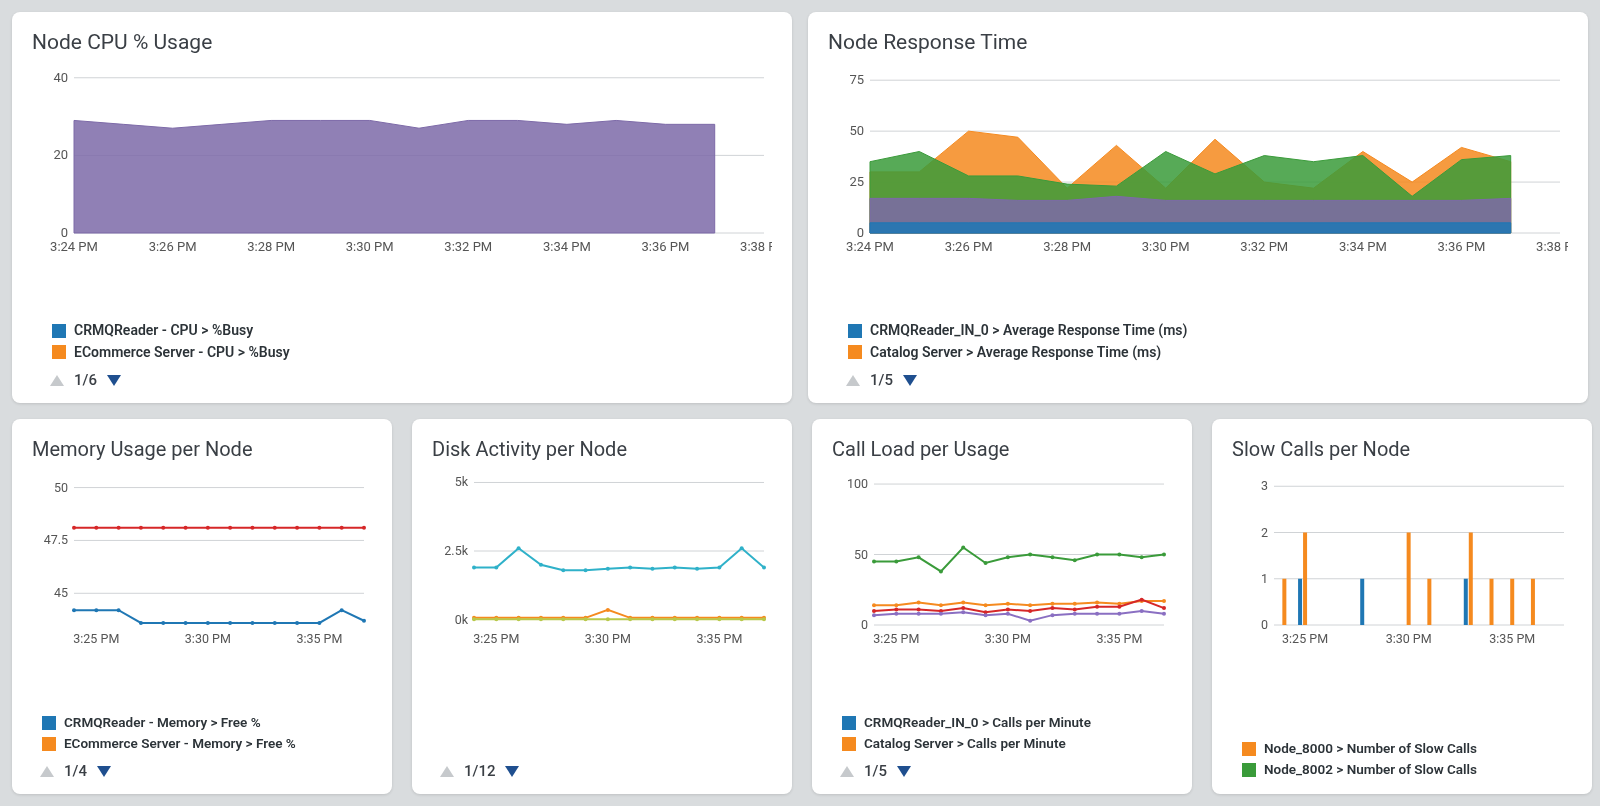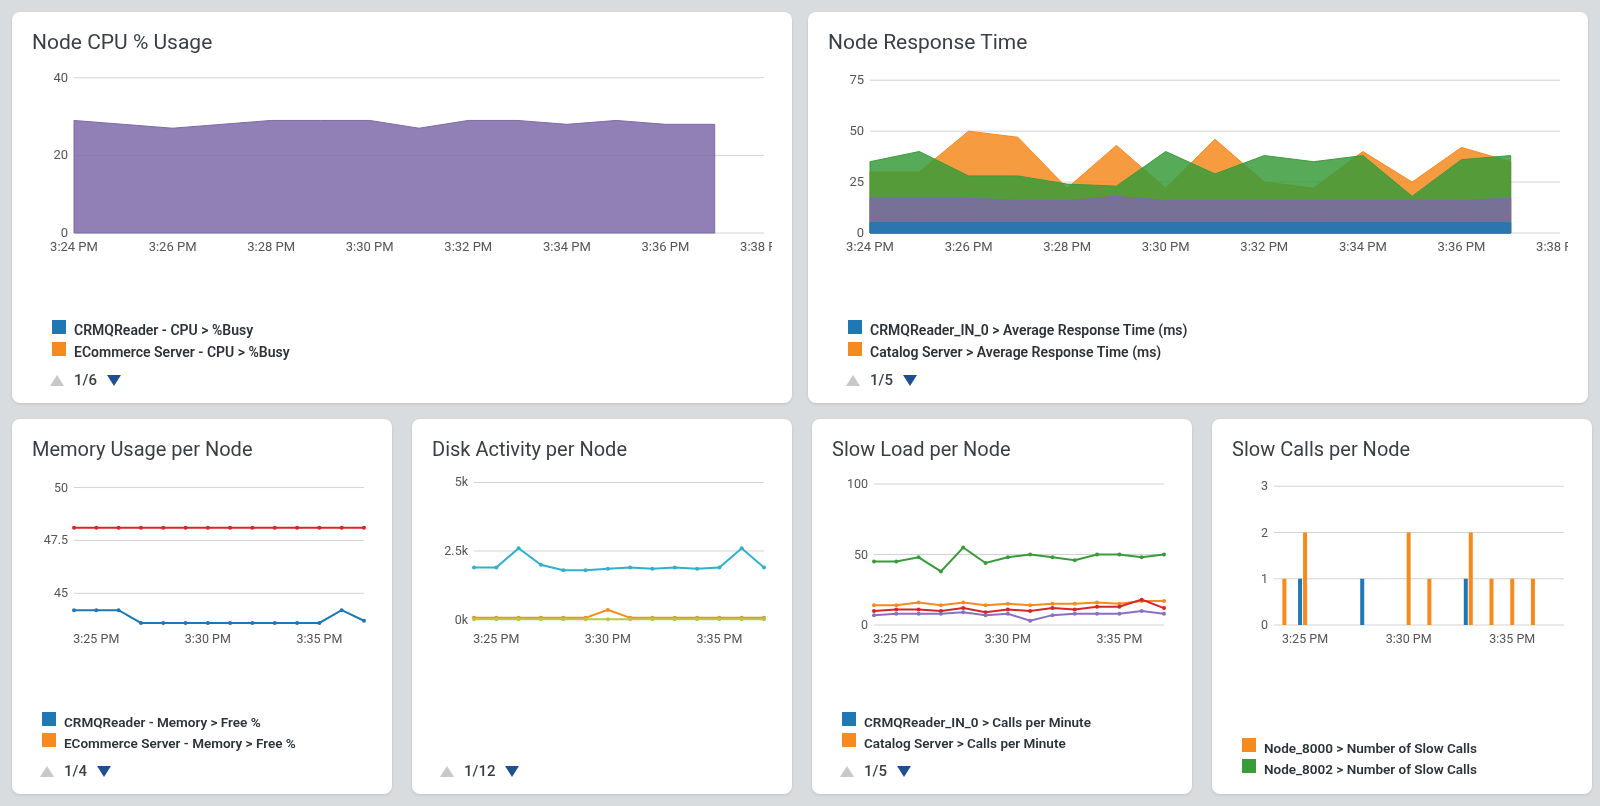--- a/index.html
+++ b/index.html
@@ -46,21 +46,21 @@
   svg { display: block; }
   .legend {
     margin-top: 12px;
     padding-left: 20px;
     font-size: 14px;
     color: #2c3338;
   }
   .row2 .legend { font-size: 13.5px; padding-left: 10px; }
   .legend-item {
     display: flex;
-    align-items: flex-start;
+    align-items: center;
     gap: 8px;
     font-weight: 600;
     line-height: 1.55;
   }
   .swatch {
     width: 14px; height: 14px;
     display: inline-block;
   }
   .pager {
     margin-top: 8px;
@@ -296,21 +296,21 @@
           </svg>
         </div>
       <div class="pager">
         <span class="pager-up"></span>
         <span>1/12</span>
         <span class="pager-down"></span>
       </div>
     </div>
 
     <div class="card">
-      <div class="card-title">Slow Load per Node</div>
+      <div class="card-title">Call Load per Usage</div>
       <div class="chart-area">
           <svg width="340" height="180">
             <line class="grid-line" x1="42" y1="154" x2="332" y2="154"></line>
             <text class="axis-text" x="36" y="158" text-anchor="end">0</text>
             <line class="grid-line" x1="42" y1="83.52380952380953" x2="332" y2="83.52380952380953"></line>
             <text class="axis-text" x="36" y="87.52380952380953" text-anchor="end">50</text>
             <line class="grid-line" x1="42" y1="13.047619047619065" x2="332" y2="13.047619047619065"></line>
             <text class="axis-text" x="36" y="17.047619047619065" text-anchor="end">100</text>
             <path d="M 42 90.57142857142858 L 64.3076923076923 90.57142857142858 L 86.61538461538461 86.34285714285714 L 108.92307692307692 100.43809523809523 L 131.23076923076923 76.47619047619047 L 153.53846153846155 91.98095238095237 L 175.84615384615384 86.34285714285714 L 198.15384615384616 83.52380952380953 L 220.46153846153848 86.34285714285714 L 242.76923076923077 89.16190476190476 L 265.0769230769231 83.52380952380953 L 287.38461538461536 83.52380952380953 L 309.6923076923077 86.34285714285714 L 332 83.52380952380953" fill="none" stroke="#3a9b3a" stroke-width="2"></path>
             <circle cx="42" cy="90.57142857142858" r="2" fill="#3a9b3a"></circle>

